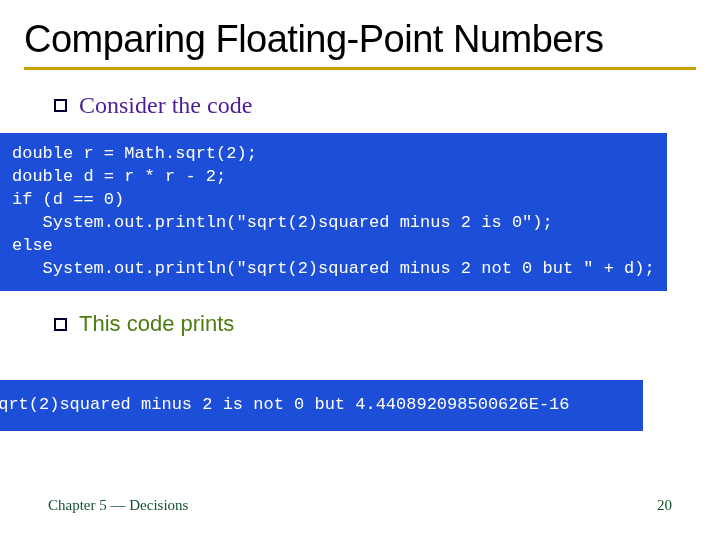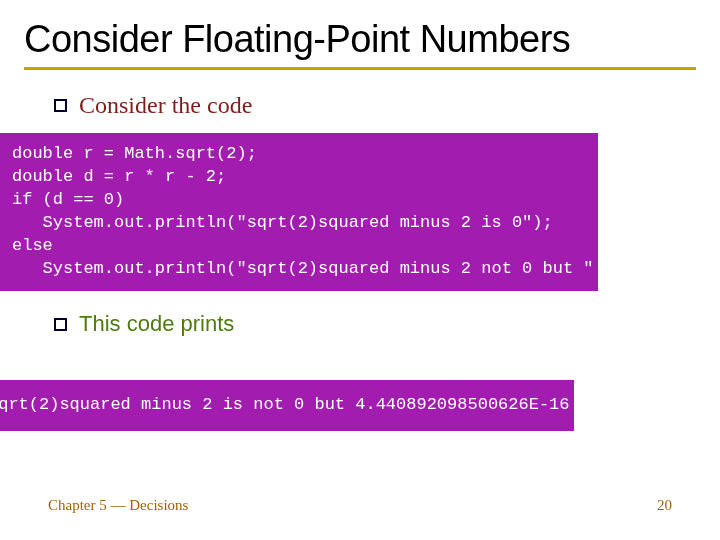--- a/index.html
+++ b/index.html
@@ -37,72 +37,72 @@
   }
   .bullet-box {
     width: 13px;
     height: 13px;
     border: 2px solid #000033;
     flex: 0 0 auto;
   }
   .bullet-text {
     font-family: Georgia, 'Comic Sans MS', cursive, serif;
     font-size: 24px;
-    color: #7f1d1d;
+    color: #4c1d95;
   }
   .bullet-row.overlapped {
     position: absolute;
     top: 311px;
     left: 24px;
     z-index: 0;
   }
   .bullet-row.overlapped .bullet-text {
     color: #4d7c0f;
     font-family: Verdana, sans-serif;
     font-size: 22px;
   }
   .code-block {
-    background: #a21caf;
+    background: #1d4ed8;
     color: #fff;
     font-family: "Courier New", monospace;
     font-size: 17px;
     line-height: 1.35;
     padding: 10px 12px;
     margin-left: -24px;
     margin-right: -24px;
-    width: 598px;
+    width: 667px;
     position: relative;
     z-index: 1;
     white-space: pre;
   }
   .code-block.first { margin-bottom: 0; }
   .code-block.second {
     position: absolute;
     top: 380px;
     left: 0;
     padding: 14px 12px;
   }
   .footer {
     position: absolute;
     bottom: 26px;
     left: 48px;
     right: 48px;
     display: flex;
     justify-content: space-between;
     font-family: Georgia, serif;
     font-size: 15px;
-    color: #a16207;
+    color: #14532d;
   }
 </style>
 </head>
 <body>
 
 <div class="slide">
 
-  <h1 class="title">Consider Floating-Point Numbers</h1>
+  <h1 class="title">Comparing Floating-Point Numbers</h1>
   <hr class="title-rule">
 
   <div class="bullet-row">
     <span class="bullet-box"></span>
     <span class="bullet-text">Consider the code</span>
   </div>
 
   <div class="code-block first">double r = Math.sqrt(2);
 double d = r * r - 2;
 if (d == 0)

